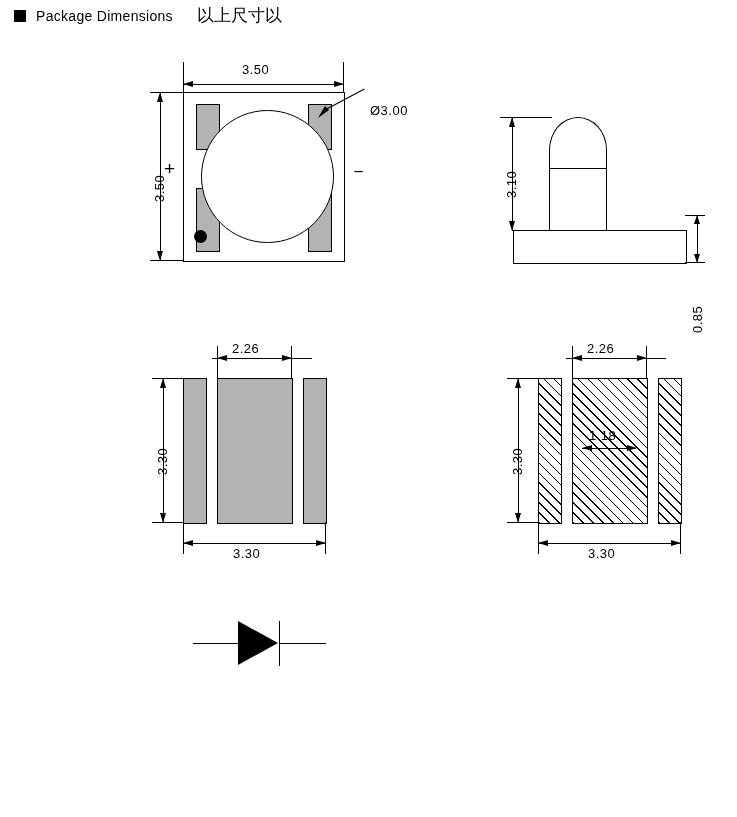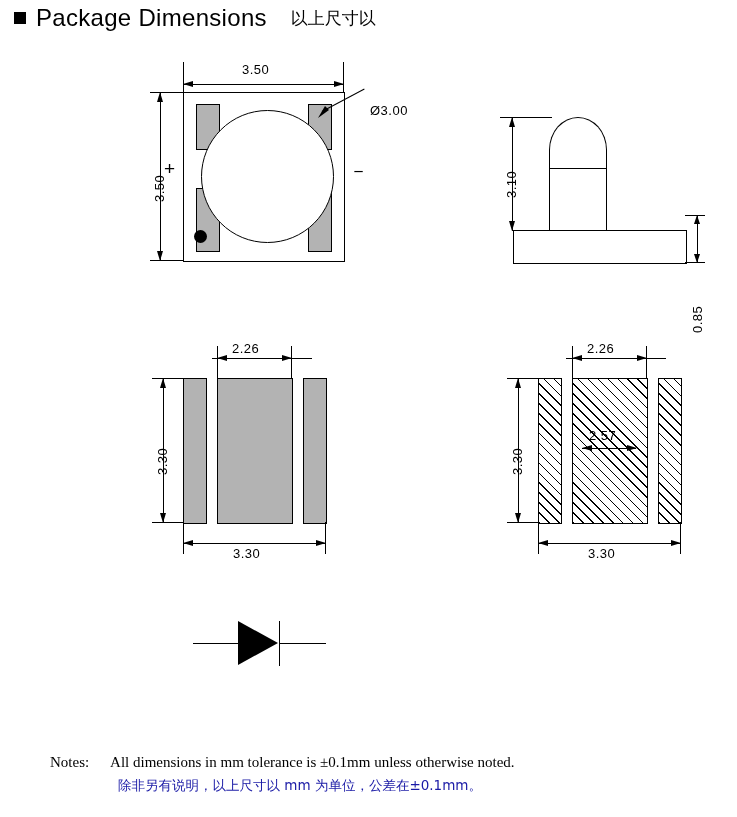--- a/index.html
+++ b/index.html
@@ -30,21 +30,21 @@
     align-items: center;
   }
   .header .bullet {
     width: 12px;
     height: 12px;
     background: #000;
     margin-right: 10px;
   }
   .header .title-en {
     font-family: "Liberation Sans", sans-serif;
-    font-size: 24px;
+    font-size: 14px;
     letter-spacing: 0.3px;
   }
   .header .title-cn {
     font-family: "DejaVu Sans", sans-serif;
     font-size: 17px;
     margin-left: 24px;
   }
   
   .ln {            
     position: absolute;
@@ -271,40 +271,35 @@
       <polygon points="6,0 3,10 9,10" fill="#000"></polygon>
       <polygon points="6,145 3,135 9,135" fill="#000"></polygon>
     </svg>
     <span class="dim-txt rot" style="left:510px; top:475px;">3.30</span>
 
     <div class="ln hln" style="left:582px; top:448px; width:54px;"></div>
     <svg style="position:absolute;left:582px;top:442px;width:55px;height:13px;">
       <polygon points="0,6 10,3 10,9" fill="#000"></polygon>
       <polygon points="55,6 45,3 45,9" fill="#000"></polygon>
     </svg>
-    <span class="dim-txt" style="left:589px; top:428px;">2.57</span>
+    <span class="dim-txt" style="left:589px; top:428px;">1.18</span>
 
     <div class="ln vln" style="left:538px; top:522px; height:32px;"></div>
     <div class="ln vln" style="left:680px; top:522px; height:32px;"></div>
     <div class="ln hln" style="left:538px; top:543px; width:143px;"></div>
     <svg style="position:absolute;left:538px;top:537px;width:143px;height:13px;">
       <polygon points="0,6 10,3 10,9" fill="#000"></polygon>
       <polygon points="143,6 133,3 133,9" fill="#000"></polygon>
     </svg>
     <span class="dim-txt" style="left:588px; top:546px;">3.30</span>
   </div>
 
   <div>
     <div class="ln hln" style="left:193px; top:643px; width:48px;"></div>
     <div class="tri" style="left:238px; top:621px;"></div>
     <div class="ln vln" style="left:279px; top:621px; height:45px;"></div>
     <div class="ln hln" style="left:279px; top:643px; width:47px;"></div>
   </div>
 
   <div class="notes">
-    <div class="row1">
-      <span class="lbl">Notes:</span>
-      <span>All dimensions in mm tolerance is ±0.1mm unless otherwise noted.</span>
-    </div>
-    <div class="row2">除非另有说明，以上尺寸以 mm 为单位，公差在±0.1mm。</div>
   </div>
 
 </div>
 
 </body></html>

